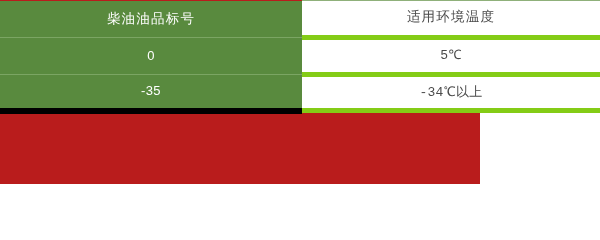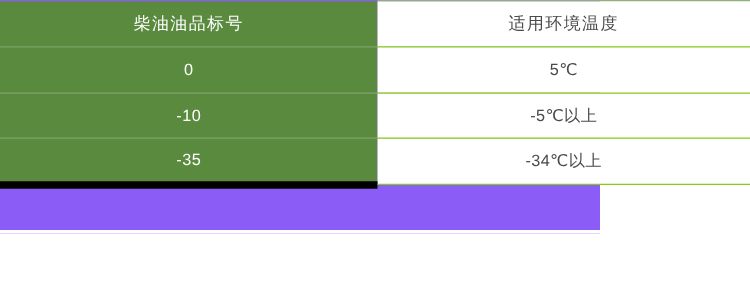--- a/index.html
+++ b/index.html
@@ -11,21 +11,21 @@
     width: 600px;
     height: 187px;
     overflow: hidden;
     font-family: "Liberation Sans", "DejaVu Sans", sans-serif;
   }
 
   .table-wrap {
     width: 480px;
     height: 187px;
     position: relative;
-    background: #8b5cf6;
+    background: #b91c1c;
   }
 
   table.spec-table {
     width: 600px;
     border-collapse: collapse;
     table-layout: fixed;
   }
 
   table.spec-table col.col-grade { width: 302px; }
   table.spec-table col.col-temp  { width: 298px; }
@@ -57,23 +57,24 @@
   }
   tr.row-last td.grade {
     border-bottom: 6px solid #000000;
   }
 
   
   td.temp {
     background: #ffffff;
     color: #4a4a4a;
     border-top: 1px solid #6f9a55;
-    border-bottom: 1px solid #84cc16;
+    border-bottom: 5px solid #84cc16;
     font-size: 13px;
     letter-spacing: 0.3px;
+    font-family: Liberation Mono, monospace;
   }
   tr.header-row td.temp {
     font-size: 13.5px;
     letter-spacing: 1.2px;
     border-top: 1px solid #8fb07a;
   }
 
   
   .bottom-gutter {
     position: absolute;
@@ -97,24 +98,20 @@
       <tr class="header-row">
         <td class="grade">柴油油品标号</td>
         <td class="temp">适用环境温度</td>
       </tr>
 
       <tr class="data-row row-0">
         <td class="grade">0</td>
         <td class="temp">5℃</td>
       </tr>
 
-      <tr class="data-row row-1">
-        <td class="grade">-10</td>
-        <td class="temp">-5℃以上</td>
-      </tr>
 
 
       <tr class="data-row row-3 row-last">
         <td class="grade">-35</td>
         <td class="temp">-34℃以上</td>
       </tr>
     </tbody>
   </table>
   <div class="bottom-gutter"></div>
 </div>

